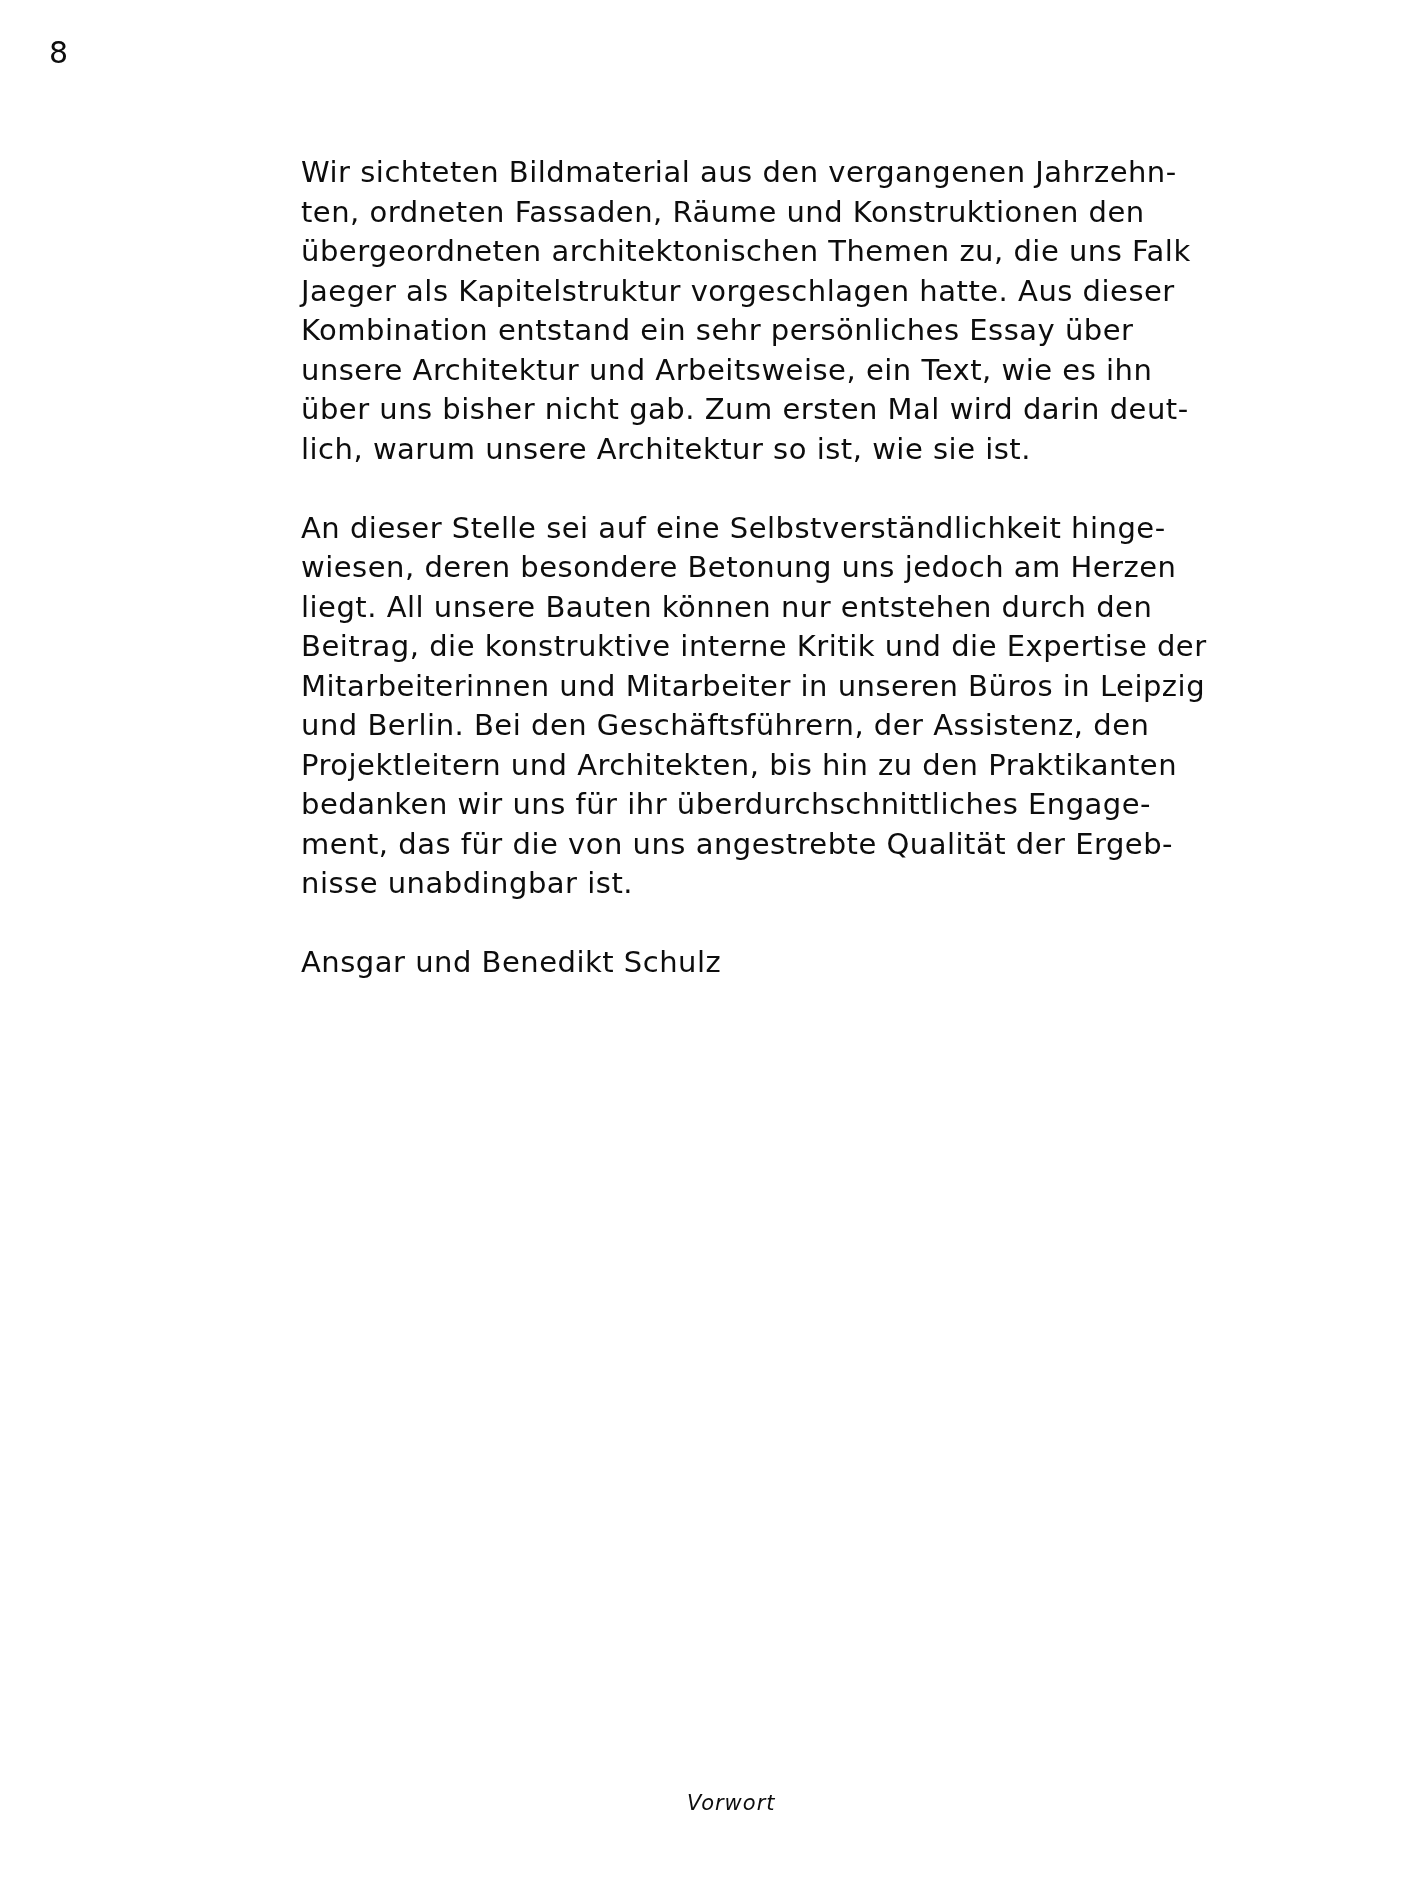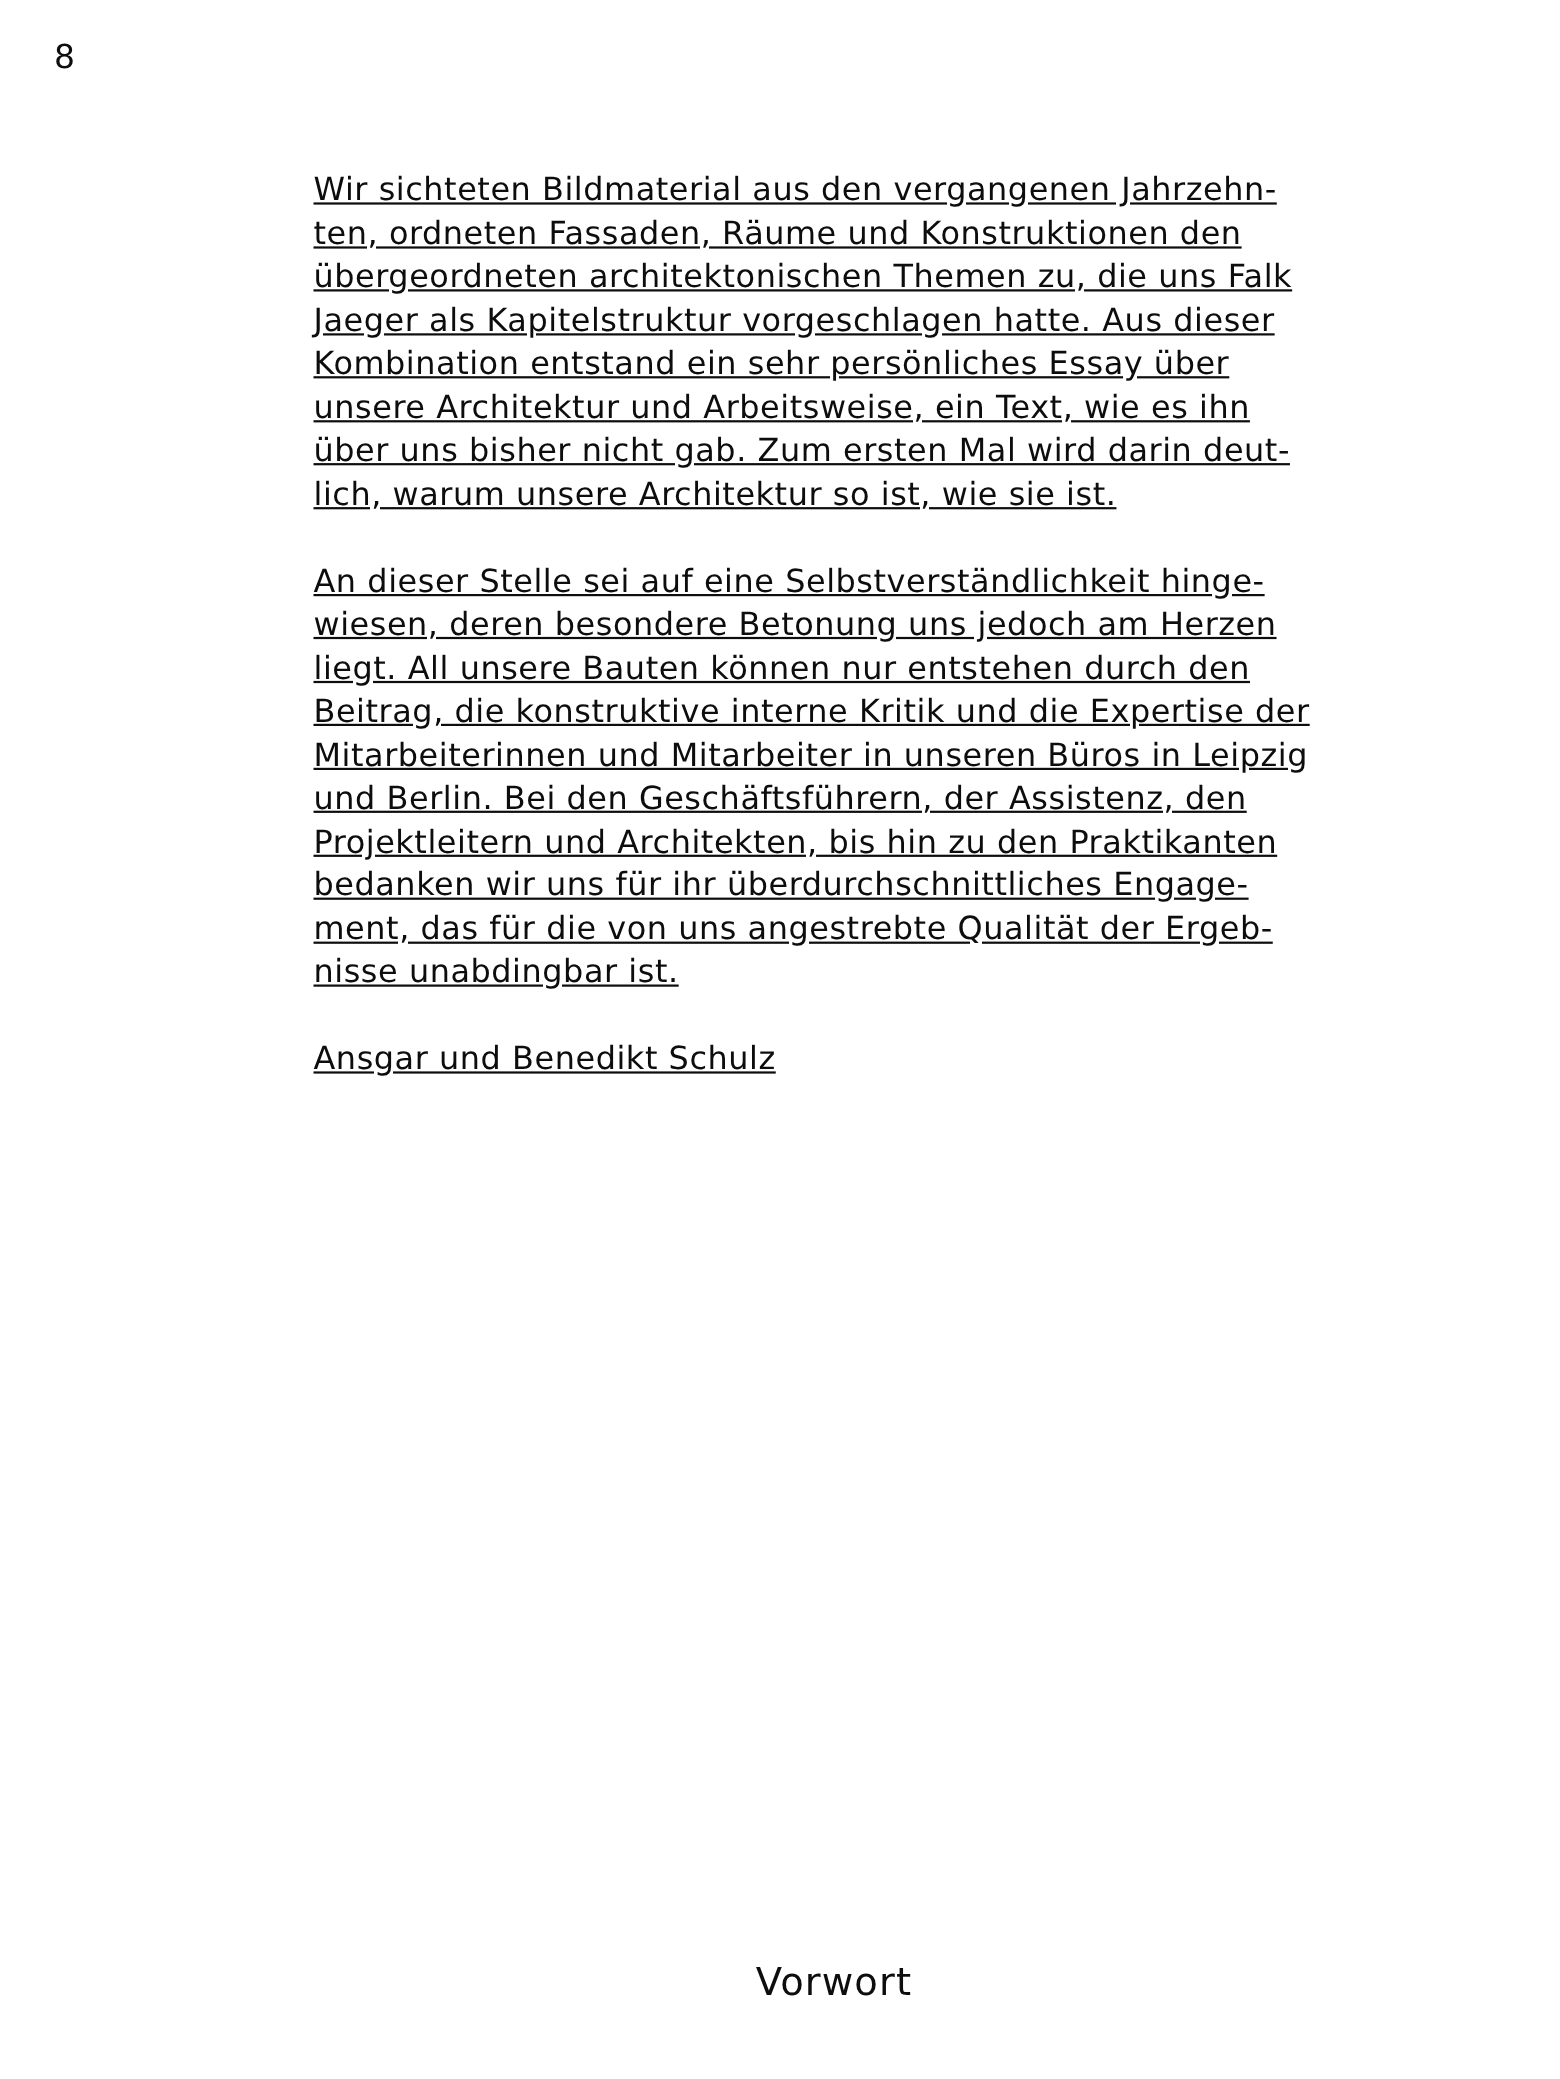--- a/index.html
+++ b/index.html
@@ -24,44 +24,44 @@
     position: absolute;
     left: 49px;
     top: 36px;
     font-size: 30px;
     line-height: 34px;
     letter-spacing: 0.5px;
     color: #0d0d0d;
   }
   .text-column {
     position: absolute;
-    left: 285px;
+    left: 301px;
     top: 153px;
     width: 980px;
     font-size: 29px;
     line-height: 39.5px;
     letter-spacing: 0.5px;
     color: #0d0d0d;
-    text-decoration: underline;
   }
   .text-column p {
     margin: 0 0 39.5px 0;
     white-space: pre;          
   }
   .text-column p.signature {
     margin-bottom: 0;
   }
   .footer {
     position: absolute;
     left: 687px;
     top: 1786px;
-    font-size: 35px;
+    font-size: 21px;
     line-height: 34px;
     letter-spacing: 1px;
     color: #0d0d0d;
+    font-style: italic;
   }
 </style>
 </head>
 <body>
 
 <div class="page">
 
   <div class="page-number">8</div>
 
   <main class="text-column">

